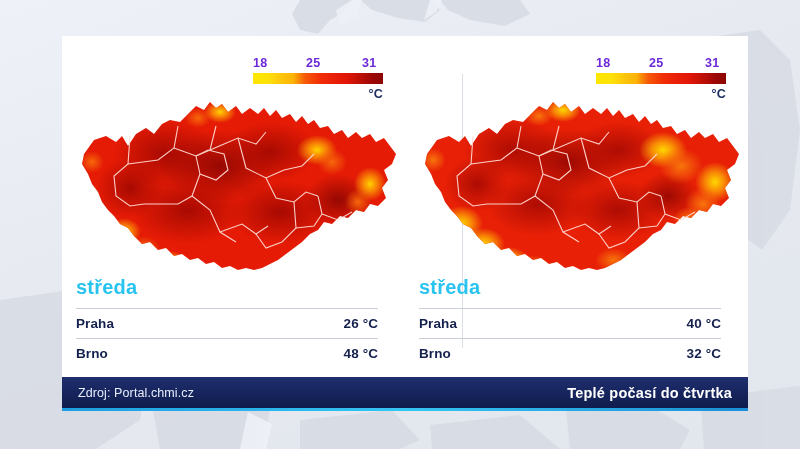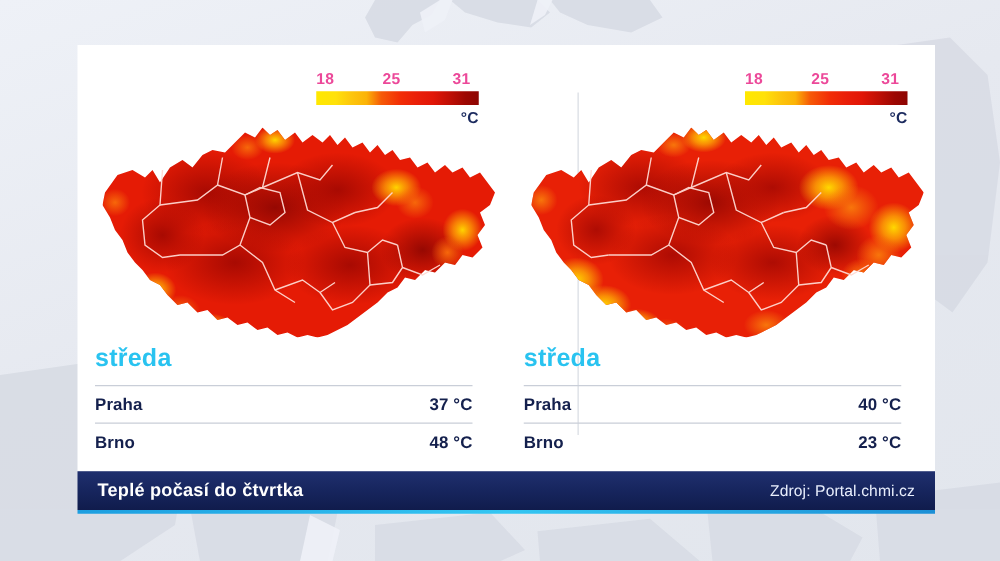--- a/index.html
+++ b/index.html
@@ -25,21 +25,21 @@
     background:#d9dde4;}
 
   .panel{position:absolute;top:0;width:343px;height:341px;}
   .panel.left{left:0;}
   .panel.right{left:343px;}
 
   
   .legend{position:absolute;top:20px;right:22px;width:130px;}
   .legend-ticks{position:relative;height:17px;}
   .legend-ticks span{position:absolute;top:0;font-size:12.5px;font-weight:bold;
-    color:#ec4899;letter-spacing:.2px;}
+    color:#6d28d9;letter-spacing:.2px;}
   .legend-ticks span.t0{left:0px;}
   .legend-ticks span.t1{left:53px;}
   .legend-ticks span.t2{left:109px;text-align:right;}
   .legend-bar{height:11px;width:130px;
     background:linear-gradient(to right,
       #ffe800 0%, #ffe10a 12%,
       #fdc50c 22%, #fbb307 31%,
       #f65a07 40%, #f22d06 52%,
       #ea1f09 62%, #e11607 72%,
       #c00f05 82%, #9c0702 92%, #8d0502 100%);}
@@ -191,21 +191,21 @@
         </g>
       </svg>
     </div>
 
     <div class="day-title">středa</div>
 
     <div class="rows">
       <div class="rule"></div>
       <div class="row">
         <span>Praha</span>
-        <span>37 °C</span>
+        <span>26 °C</span>
       </div>
       <div class="rule"></div>
       <div class="row">
         <span>Brno</span>
         <span>48 °C</span>
       </div>
     </div>
   </div>
 
   <div class="panel right">
@@ -306,23 +306,23 @@
 
     <div class="rows">
       <div class="rule"></div>
       <div class="row">
         <span>Praha</span>
         <span>40 °C</span>
       </div>
       <div class="rule"></div>
       <div class="row">
         <span>Brno</span>
-        <span>23 °C</span>
+        <span>32 °C</span>
       </div>
     </div>
   </div>
 </div>
 
 <div id="banner">
+  <span id="banner-source">Zdroj: Portal.chmi.cz</span>
   <span id="banner-title">Teplé počasí do čtvrtka</span>
-  <span id="banner-source">Zdroj: Portal.chmi.cz</span>
 </div>
 <div id="banner-accent"></div>
 
 </body></html>

